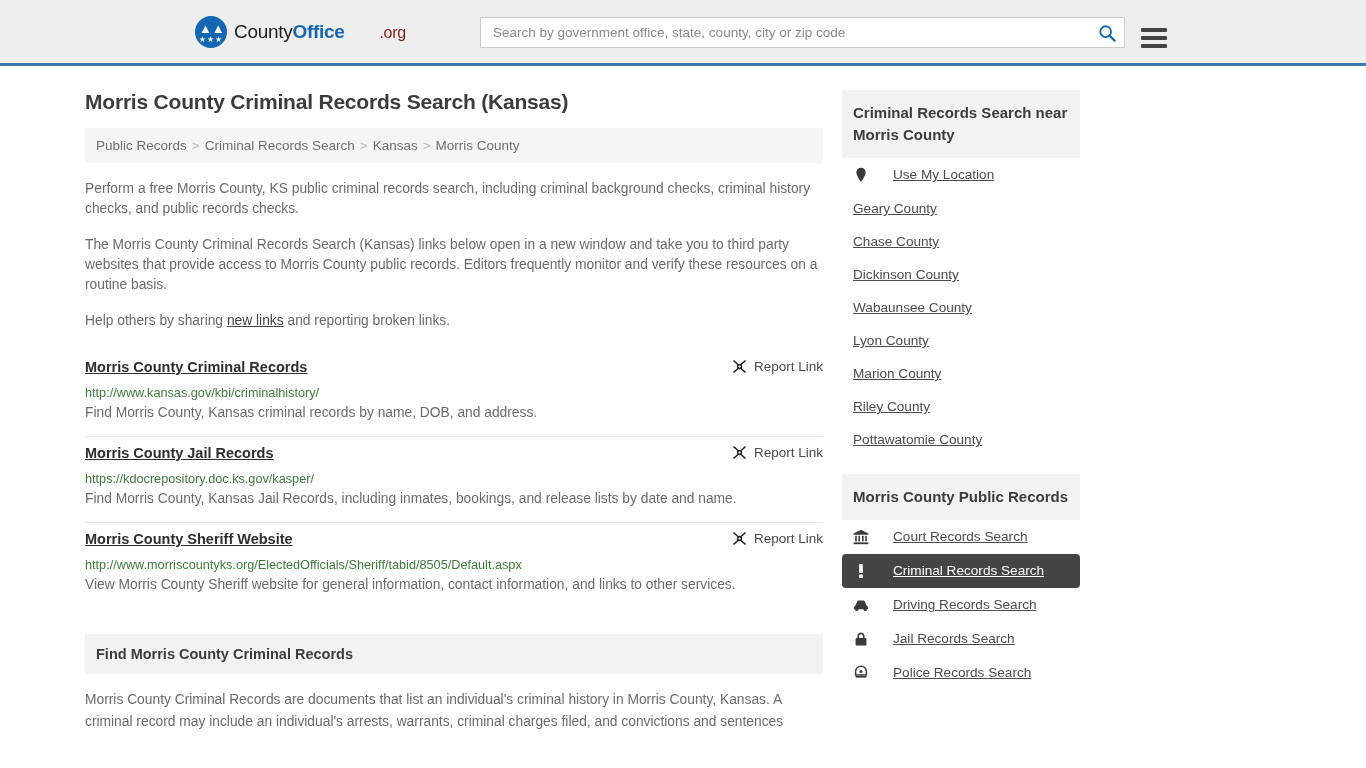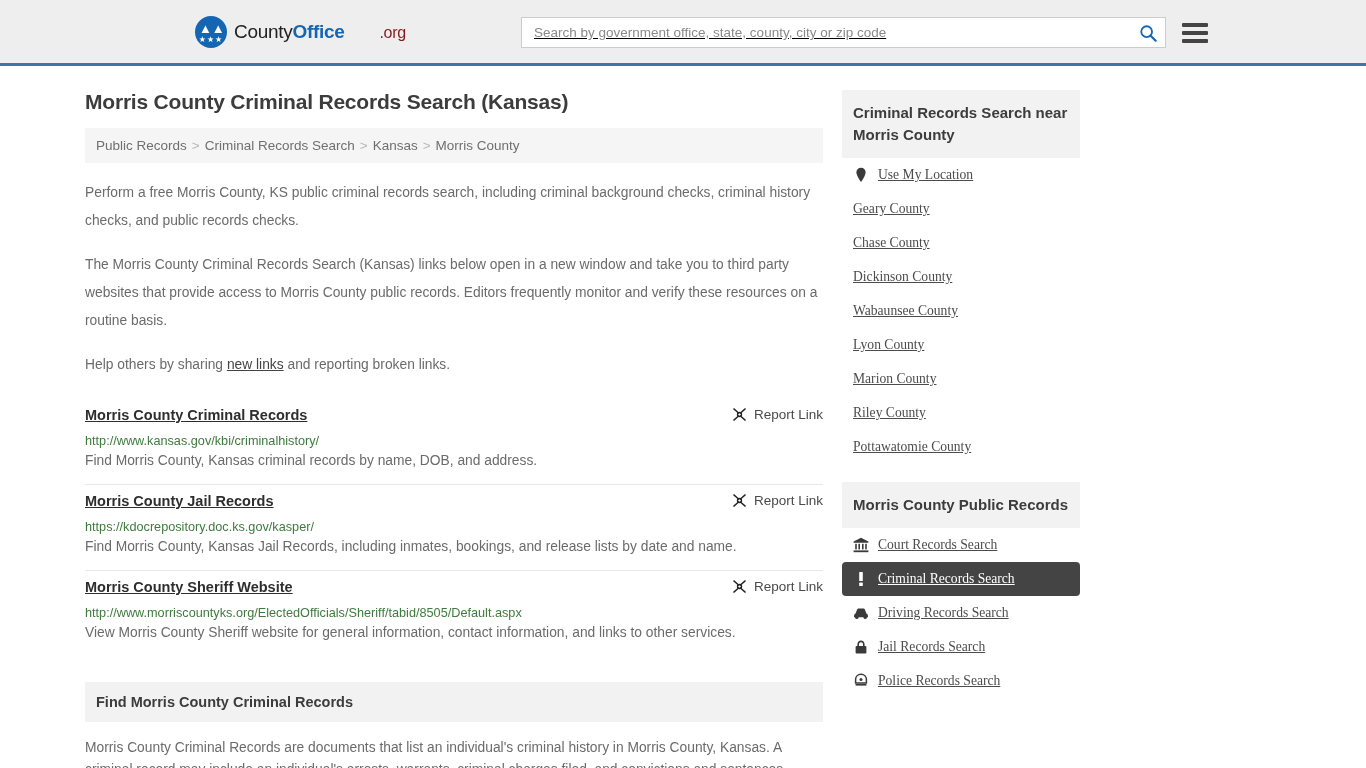--- a/index.html
+++ b/index.html
@@ -59,25 +59,24 @@
     font-size: 19px;
     color: #222222;
     letter-spacing: -0.3px;
     white-space: nowrap;
   }
   .logo-text .b { color: #1466b3; font-weight: bold; }
   .logo-text .org { color: #7f1d1d; font-size: 16px; padding-left: 35px; }
 
   .search-area {
     position: absolute;
-    left: 521px;
+    left: 480px;
     top: 17px;
     display: flex;
-    align-items: center;
-    text-decoration: underline;
+    align-items: flex-end;
   }
   .search-box {
     width: 645px;
     height: 31px;
     background: #ffffff;
     border: 1px solid #cccccc;
     display: flex;
     align-items: center;
     padding: 0 8px 0 10px;
   }
@@ -140,21 +139,21 @@
     font-size: 13.5px;
     color: #6f6f6f;
     white-space: nowrap;
     overflow: hidden;
   }
   .breadcrumb a { color: #6f6f6f; text-decoration: none; margin-top: 42px; }
   .breadcrumb .sep { color: #b7b7b7; margin: 0 5px; }
 
   .intro p {
     font-size: 13.8px;
-    line-height: 28px;
+    line-height: 20px;
     color: #6b6b6b;
     margin: 16px 0 0 0;
   }
   .intro p a { color: #444444; text-decoration: underline; font-weight: normal; }
 
   
   .results { margin-top: 20px; }
   .result {
     padding: 8px 0 12px 0;
     border-bottom: 1px solid #e8e8e8;
@@ -220,25 +219,24 @@
     background: #f2f2f2;
     padding: 12px 11px;
     font-size: 15px;
     font-weight: bold;
     color: #3c3c3c;
     line-height: 22px;
   }
   .side-list { margin: 0; padding: 0; list-style: none; }
   .side-item {
     display: flex;
-    align-items: center;
-    gap: 9px;
+    align-items: flex-start;
+    gap: 24px;
     padding: 9px 11px;
     border-radius: 4px;
-    font-family: Liberation Serif, serif;
   }
   .side-item a {
     font-size: 13.6px;
     color: #4c4c4c;
     text-decoration: underline;
     cursor: pointer;
   }
   .side-item.active { background: #444444; }
   .side-item.active a { color: #ffffff; }
   .side-ico {

